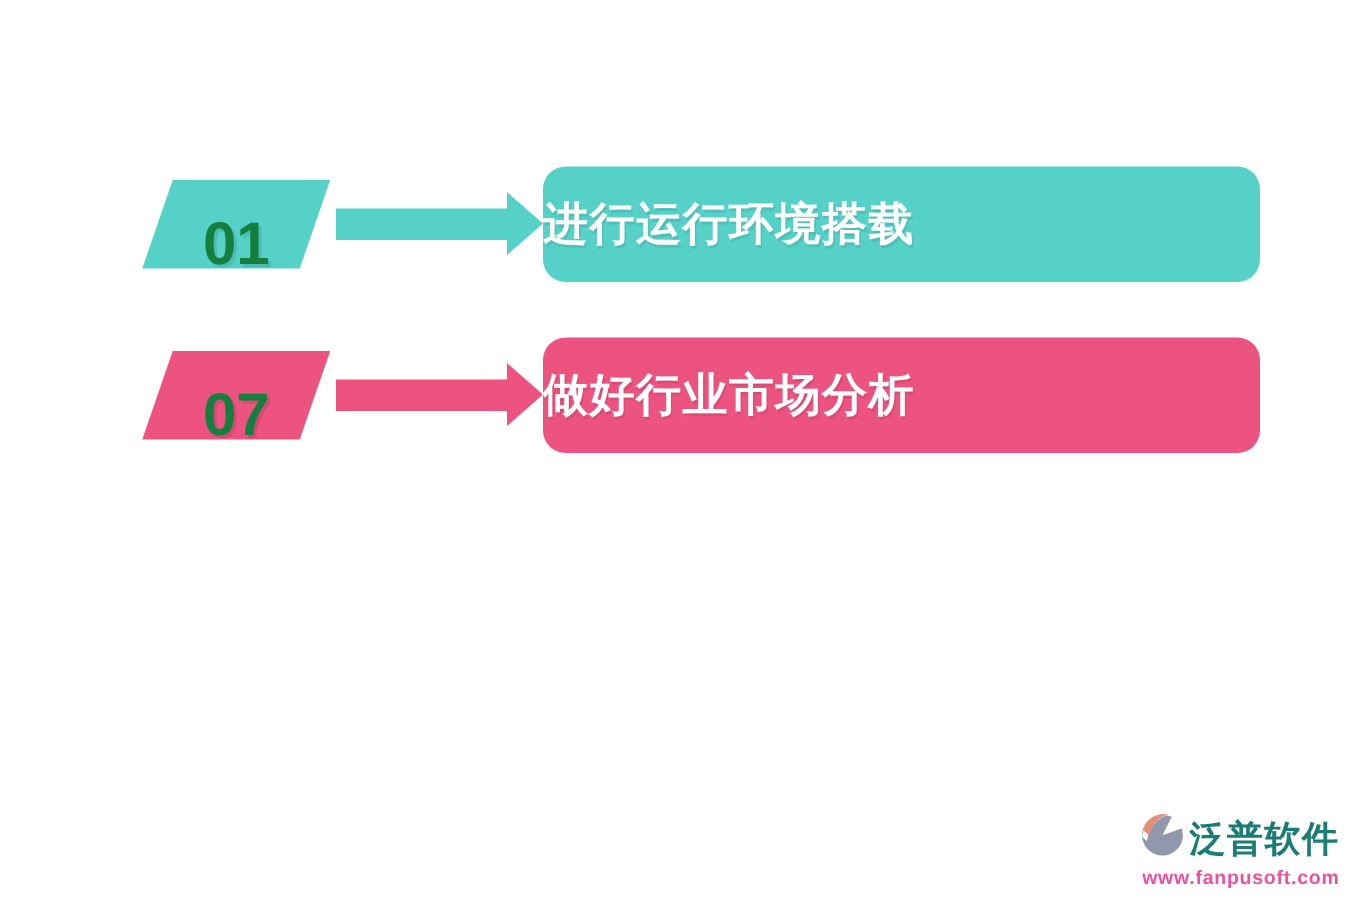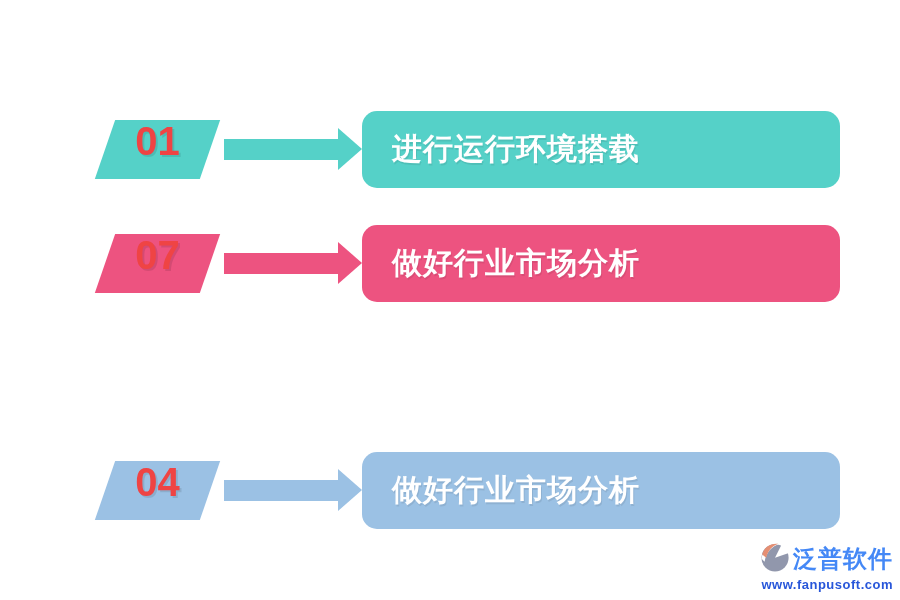--- a/index.html
+++ b/index.html
@@ -15,24 +15,24 @@
   .row { position: absolute; left: 0; width: 900px; height: 77px; }
 
   
   .para {
     position: absolute; left: 105px; top: 9px;
     width: 105px; height: 59px;
     background: var(--c);
     transform: skewX(-19deg);
   }
   .num {
-    position: absolute; left: 95px; top: 1px;
+    position: absolute; left: 95px; top: 23px;
     width: 125px; height: 59px;
     display: flex; align-items: center; justify-content: center;
-    color: #ef4444; font-size: 40px; font-weight: bold;
+    color: #15803d; font-size: 40px; font-weight: bold;
     text-shadow: 2px 2px 0 rgba(0,0,0,0.10);
   }
 
   
   .shaft {
     position: absolute; left: 224px; top: 28px;
     width: 116px; height: 21px;
     background: var(--c);
   }
   .head {
@@ -43,21 +43,21 @@
     border-left: 24px solid var(--c);
   }
 
   
   .box {
     position: absolute; left: 362px; top: 0;
     width: 478px; height: 77px;
     background: var(--c);
     border-radius: 15px;
     display: flex; align-items: center;
-    box-sizing: border-box; padding-left: 30px;
+    box-sizing: border-box; 
   }
   .box span {
     color: #ffffff; font-size: 30px; font-weight: bold;
     letter-spacing: 1px;
     text-shadow: 1px 2px 0 rgba(0,0,0,0.08);
     white-space: nowrap;
   }
 
   
   .watermark {
@@ -88,38 +88,29 @@
     <div class="para"></div>
     <div class="num">07</div>
     <div class="shaft"></div>
     <div class="head"></div>
     <div class="box">
       <span>做好行业市场分析</span>
     </div>
   </div>
 
 
-  <div class="row" style="top: 452px; --c: #9BC1E4;">
-    <div class="para"></div>
-    <div class="num">04</div>
-    <div class="shaft"></div>
-    <div class="head"></div>
-    <div class="box">
-      <span>做好行业市场分析</span>
-    </div>
-  </div>
 
   <div class="watermark">
     <div class="wm-top">
       <span class="wm-icon">
         <svg width="32" height="32" viewBox="0 0 40 40" aria-hidden="true">
           <circle cx="20" cy="21" r="17" fill="#8C92A8"></circle>
           <path d="M20 21 L30 1 L40 14 Z" fill="#ffffff"></path>
           <path d="M27 3 C15 7 9 14 7 26 L3 22 C5 11 14 4 27 3 Z" fill="#ffffff"></path>
           <path d="M4 17 C6 8 14 2.5 24 3.5 C16 7 11 12 9 21 Z" fill="#E4896B"></path>
         </svg>
       </span>
-      <span class="wm-brand" style="color: #3b82f6;">泛普软件</span>
+      <span class="wm-brand" style="color: #0f766e;">泛普软件</span>
     </div>
-    <div class="wm-url" style="color: #1d4ed8;">www.fanpusoft.com</div>
+    <div class="wm-url" style="color: #ec4899;">www.fanpusoft.com</div>
   </div>
 
 </div>
 
 </body></html>

